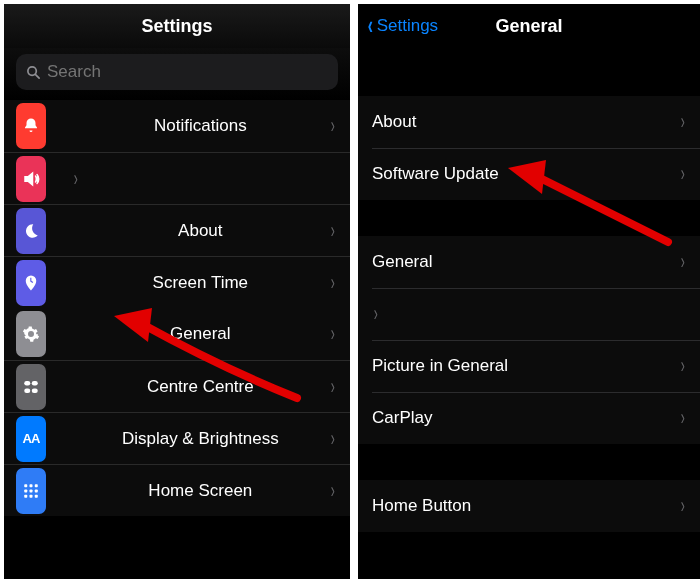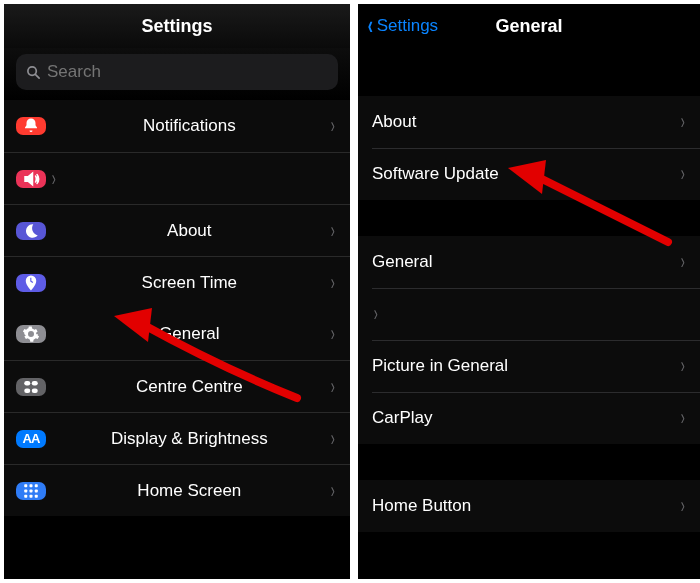--- a/index.html
+++ b/index.html
@@ -67,23 +67,23 @@
     border-top: 0.5px solid #2a2a2a;
   }
   .row:first-child { border-top: none; }
   .row.with-sep::after {
     content: "";
     position: absolute;
     left: 58px; right: 0; bottom: 0;
     height: 0.5px; background: #2a2a2a;
   }
   .iconbox {
-    width: 30px; height: 18px; border-radius: 7px;
+    width: 30px; height: 46px; border-radius: 7px;
     display: flex; align-items: center; justify-content: center;
-    margin-right: 4px;
+    margin-right: 26px;
     flex-shrink: 0;
   }
   .label { flex: 1; }
   .chev {
     color: #636366; font-size: 22px; font-weight: 400;
     transform: scaleX(0.55);
   }
 
   .ic-red    { background: #ff3b30; }
   .ic-pink   { background: #ea3358; }

